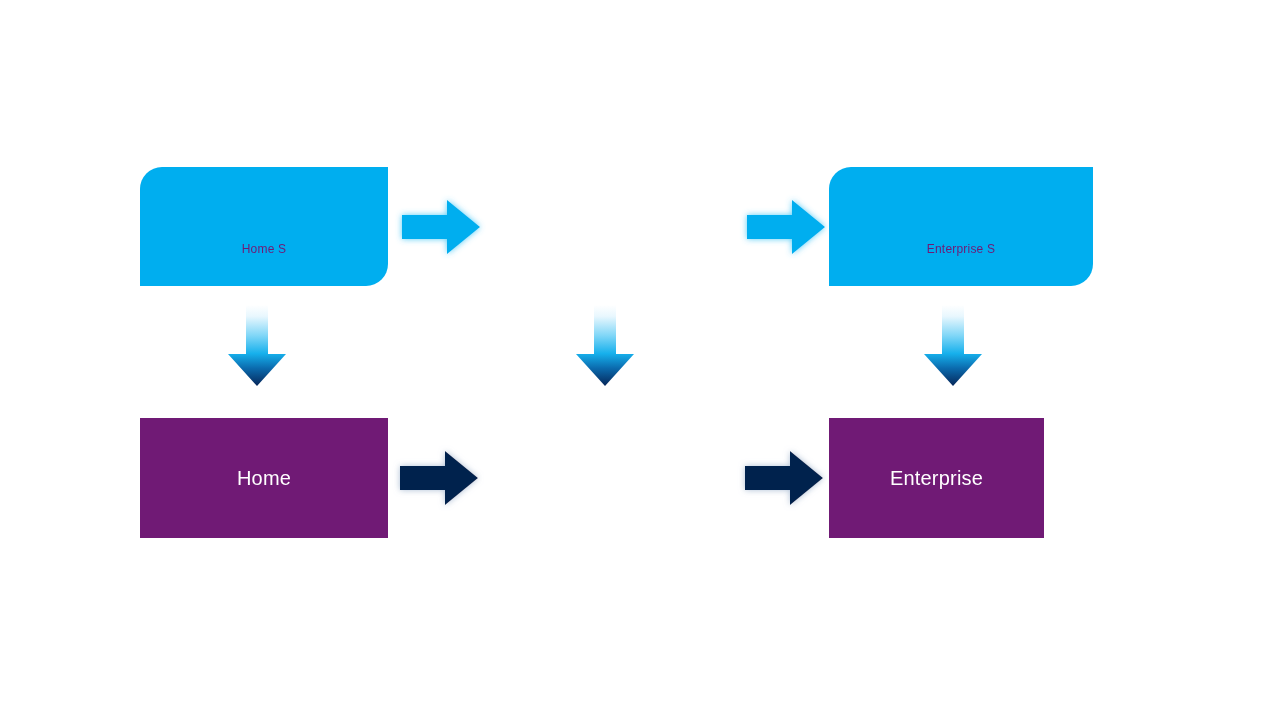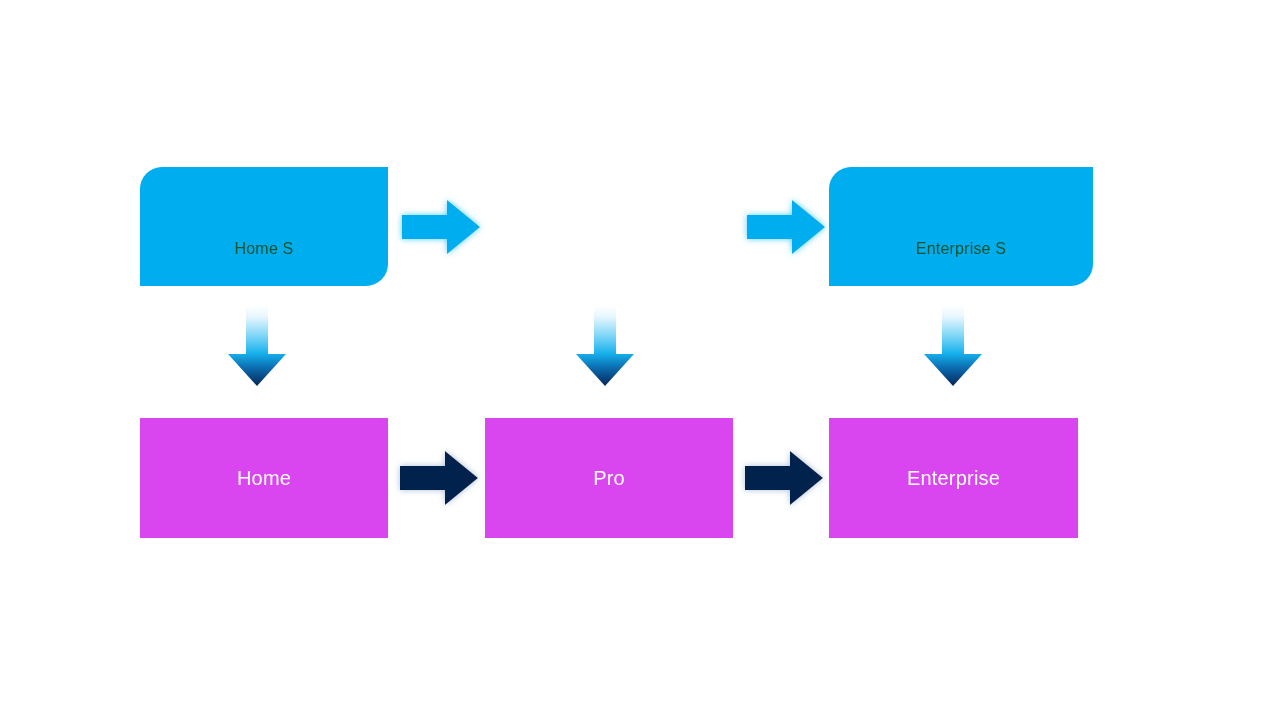--- a/index.html
+++ b/index.html
@@ -28,57 +28,57 @@
     top: 167px;
     height: 119px;
     background: #00AEEF;
     border-radius: 22px 0 22px 0;  
     display: flex;
     align-items: center;
     justify-content: center;
     box-sizing: border-box;
   }
   .tier-box-top .box-label {
-    color: #14532d;
-    font-size: 16px;
+    color: #701a75;
+    font-size: 12px;
     font-weight: 400;
     letter-spacing: 0.2px;
     line-height: 1;
     white-space: nowrap;
     margin-top: 44px;
   }
 
   .top-col-1 { left: 140px; width: 248px; }
   .top-col-2 { left: 485px; width: 248px; }
   .top-col-3 { left: 829px; width: 264px; }
 
   
   .tier-box-bottom {
     position: absolute;
     top: 418px;
     height: 120px;
-    background: #d946ef;
+    background: #701a75;
     border-radius: 0;
     display: flex;
     align-items: center;
     justify-content: center;
     box-sizing: border-box;
   }
   .tier-box-bottom .box-label {
     color: #FFFFFF;
     font-size: 20px;
     font-weight: 400;
     letter-spacing: 0.2px;
     line-height: 1;
     white-space: nowrap;
   }
 
   .bot-col-1 { left: 140px; width: 248px; }
   .bot-col-2 { left: 485px; width: 248px; }
-  .bot-col-3 { left: 829px; width: 249px; }
+  .bot-col-3 { left: 829px; width: 215px; }
 
   
   .h-arrow {
     position: absolute;
     width: 82px;
     height: 62px;
   }
   .h-arrow svg { display: block; width: 100%; height: 100%; overflow: visible; }
 
   .h-arrow-top-1 { left: 400px; top: 196px; }
@@ -160,23 +160,20 @@
   <div class="v-arrow v-arrow-3">
     <svg viewBox="0 0 62 84" xmlns="http://www.w3.org/2000/svg">
       <polygon points="20,1 42,1 42,50 60,50 31,82 2,50 20,50" fill="url(#vArrowGrad)"></polygon>
     </svg>
   </div>
 
   <div class="tier-box-bottom bot-col-1">
     <span class="box-label">Home</span>
   </div>
 
-  <div class="tier-box-bottom bot-col-2">
-    <span class="box-label">Pro</span>
-  </div>
 
   <div class="tier-box-bottom bot-col-3">
     <span class="box-label">Enterprise</span>
   </div>
 
   <div class="h-arrow h-arrow-bot-1">
     <svg viewBox="0 0 82 62" xmlns="http://www.w3.org/2000/svg">
       <polygon points="2,19 47,19 47,4 80,31 47,58 47,43 2,43" fill="#06224E" filter="url(#glowNavy)"></polygon>
     </svg>
   </div>

